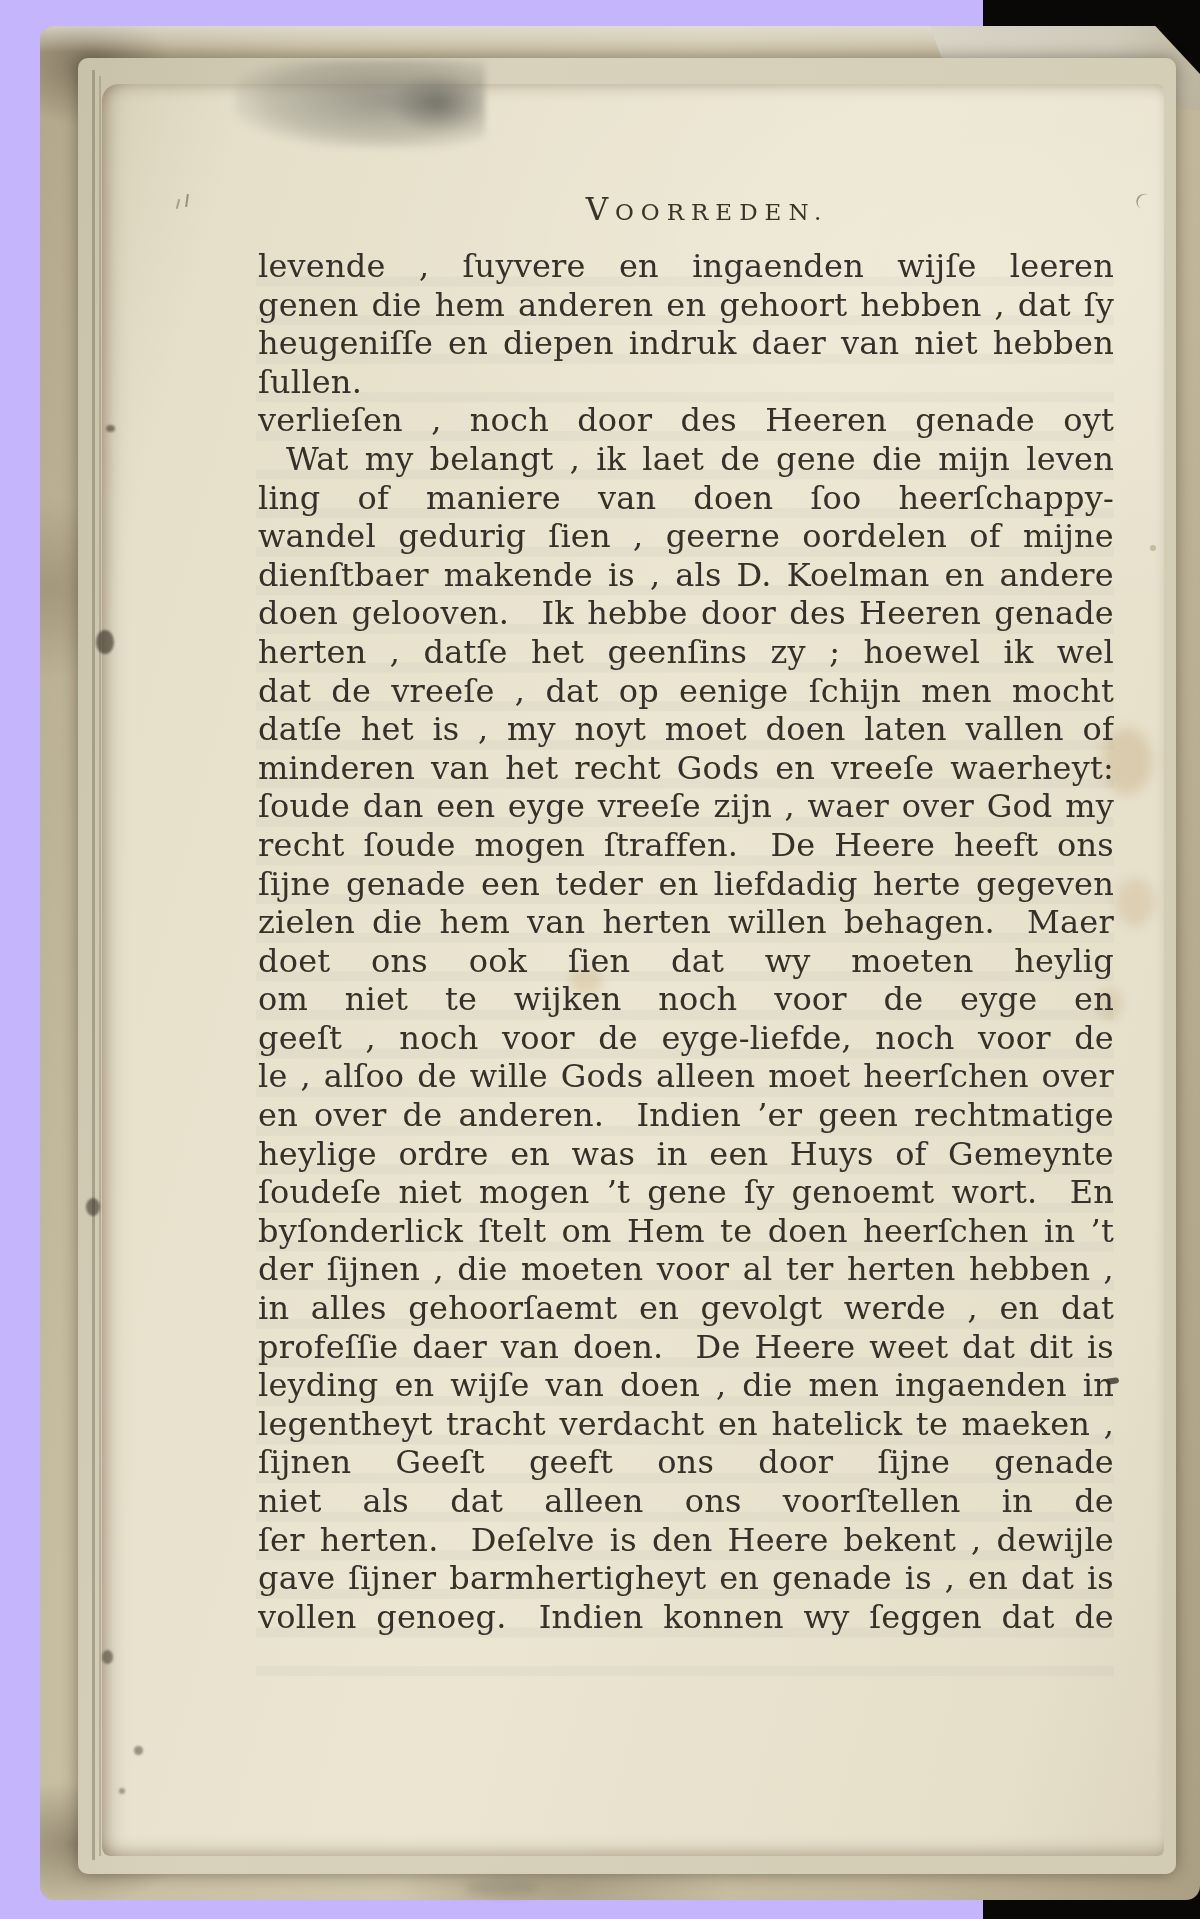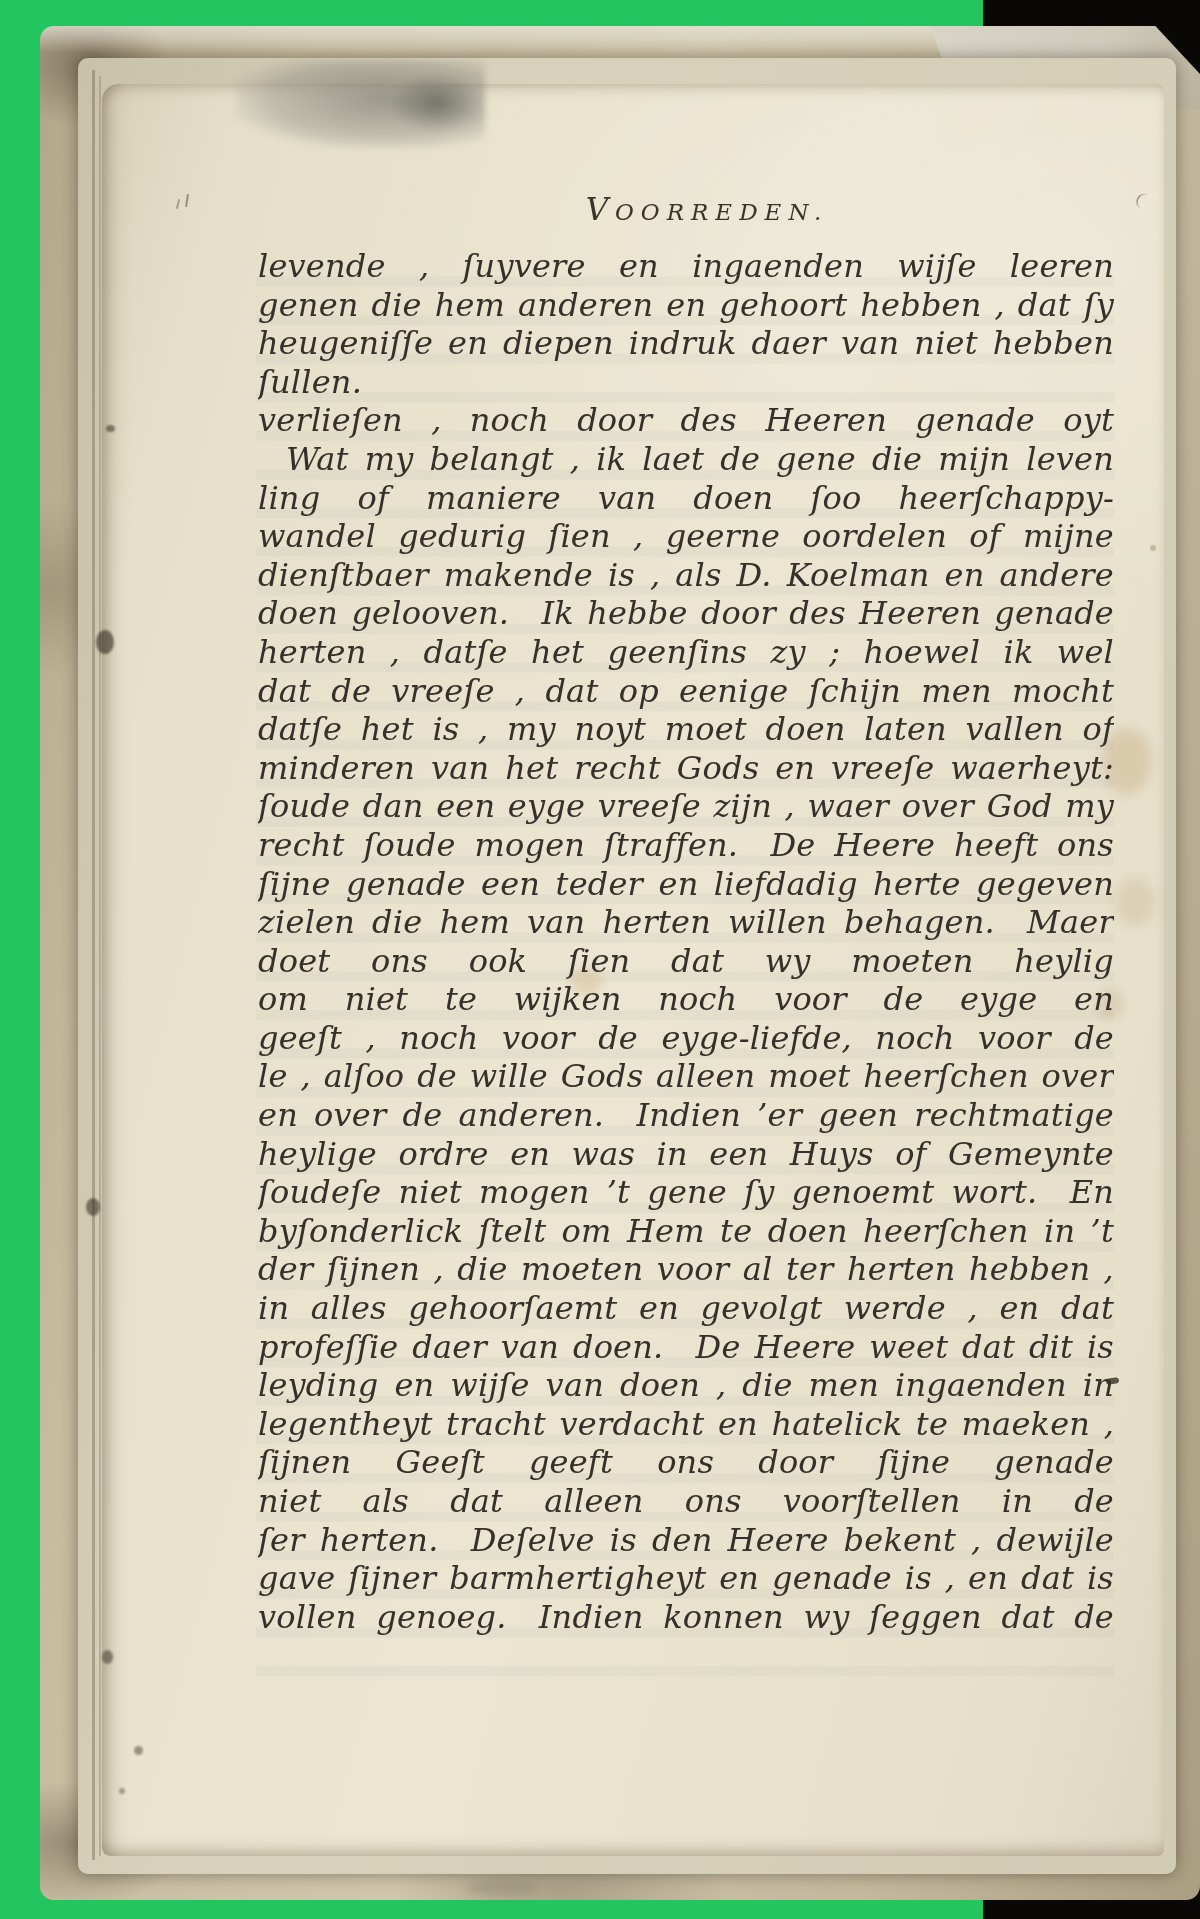--- a/index.html
+++ b/index.html
@@ -1,17 +1,17 @@
 <!DOCTYPE html>
 <html><head>
 <meta charset="utf-8">
 <style>
   html,body{margin:0;padding:0;background:#0a0807;width:1200px;height:1919px;overflow:hidden;}
-  .scene{position:relative;width:983px;height:1919px;background:#22c55e;
-         font-family:"DejaVu Serif","Liberation Serif",serif;font-style:italic;}
+  .scene{position:relative;width:983px;height:1919px;background:#c4b5fd;
+         font-family:"DejaVu Serif","Liberation Serif",serif;}
 
   
   .cover{position:absolute;left:40px;top:26px;width:1160px;height:1874px;border-radius:14px;
          background:
            radial-gradient(120px 90px at 4% 2%, rgba(88,76,58,.55), transparent 70%),
            radial-gradient(140px 120px at 1% 30%, rgba(120,105,80,.35), transparent 75%),
            radial-gradient(160px 90px at 3% 97%, rgba(90,78,58,.45), transparent 70%),
            radial-gradient(220px 70px at 45% 99.5%, rgba(110,100,78,.35), transparent 75%),
            linear-gradient(100deg,#b2a78b 0%,#c6bca0 18%,#cfc6ab 45%,#c3b89c 78%,#ab9f83 100%);}
   .cover-top-edge{position:absolute;left:40px;top:26px;width:1160px;height:26px;border-radius:14px 14px 0 0;

